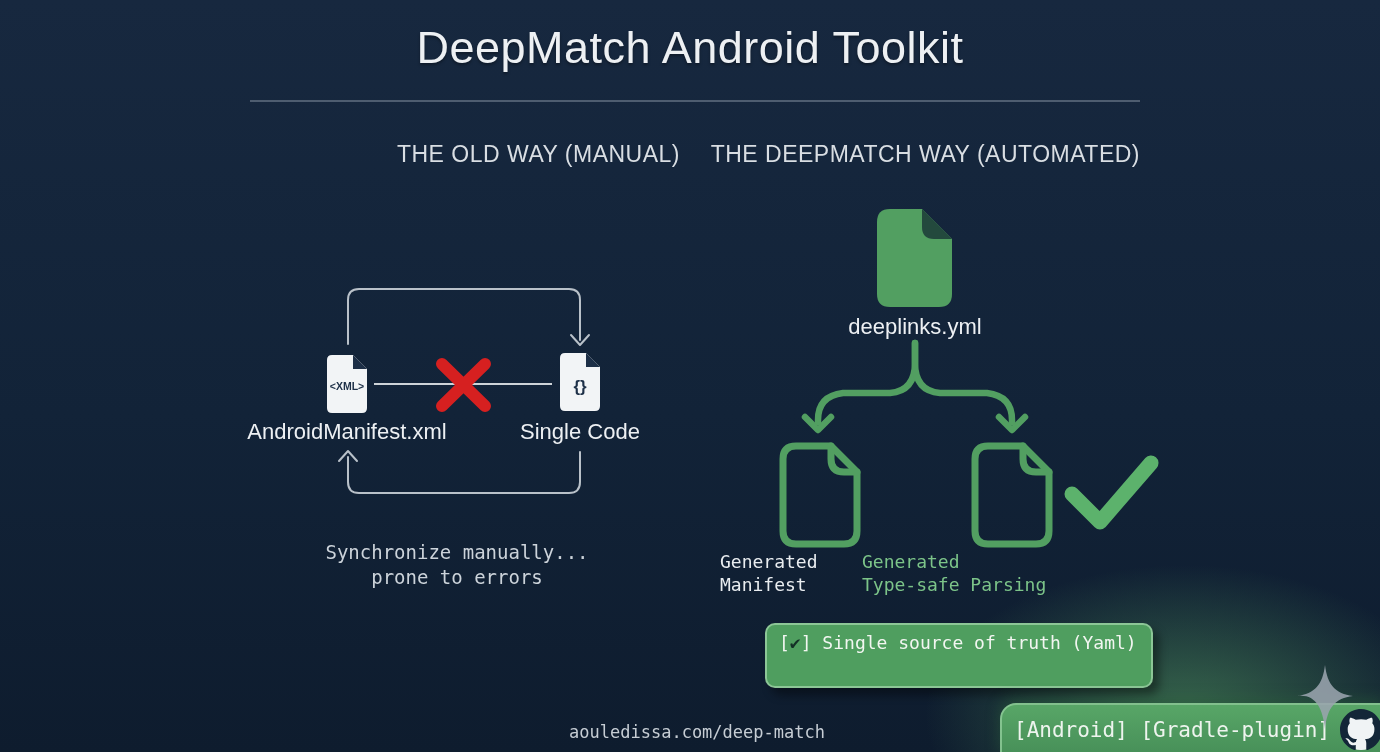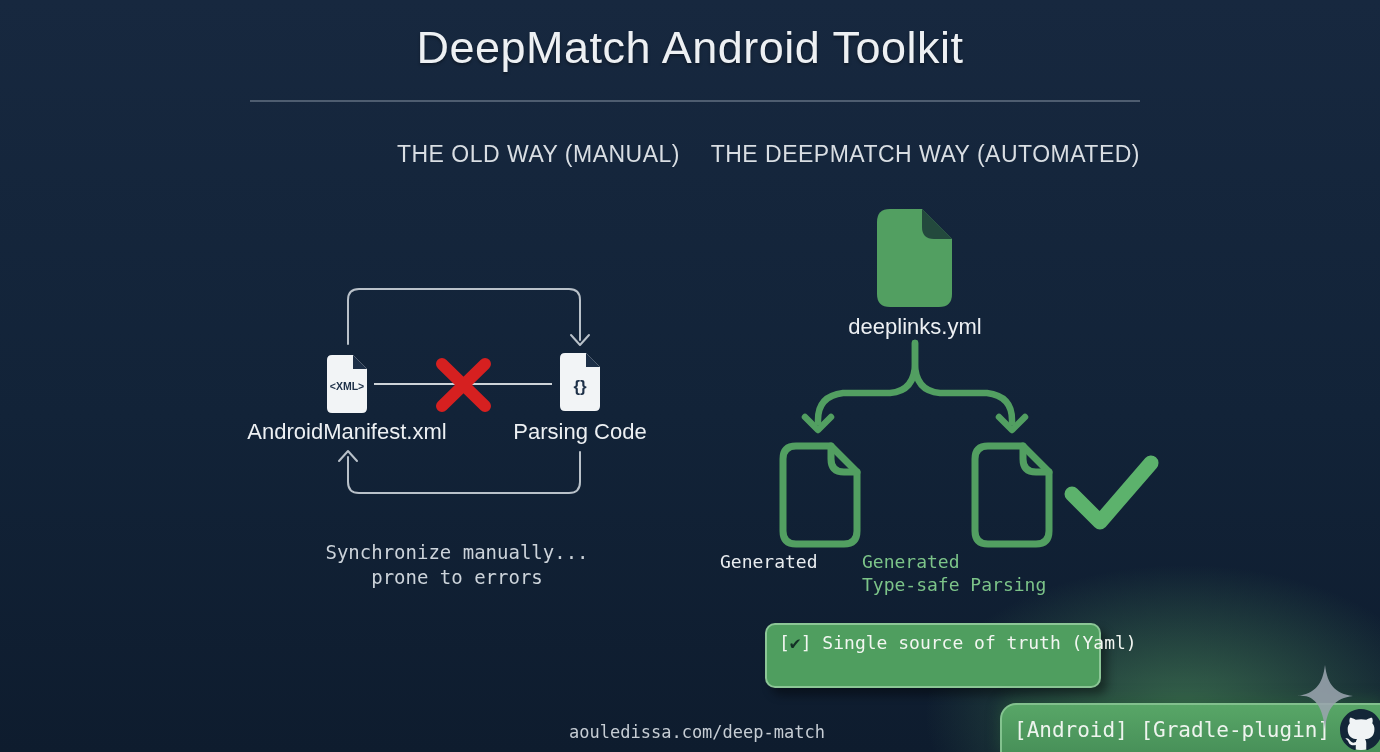--- a/index.html
+++ b/index.html
@@ -38,21 +38,21 @@
     font-family:"DejaVu Sans Mono", monospace;
     font-size:19px; line-height:25px; color:var(--text-muted);margin-top:9px;
   }
   .gen-label{
     top:550px; text-align:left; font-family:"DejaVu Sans Mono", monospace;
     font-size:18px; line-height:23px; color:#e9edf0;
   }
   .gen-label.left{ left:720px; width:200px; }
   .gen-label.right{ left:862px; width:300px; color:var(--accent-green-light); }
   .features-box{
-    left:765px; top:623px; width:336px; height:65px; z-index:2;
+    left:765px; top:623px; width:388px; height:65px; z-index:2;
     background:var(--box-green);
     border:2px solid rgba(150,205,160,0.85);
     border-radius:10px;
     box-shadow:6px 7px 10px rgba(0,0,0,0.4);
     padding:4px 12px;
     font-family:"DejaVu Sans Mono", monospace;
     font-size:18px; line-height:27px; color:#f2f6f1;
   }
   .feature-line{ white-space:pre; }
   .fcheck{ color:var(--check-dark); font-weight:bold; }
@@ -109,21 +109,21 @@
       <text x="347" y="390" text-anchor="middle" font-size="10.5" font-weight="bold" fill="#1e3048">&lt;XML&gt;</text>
     </g>
     <g>
       <path d="M565 353 H586 L600 367 V406 Q600 411 595 411 H565 Q560 411 560 406 V358 Q560 353 565 353 Z" fill="#f2f4f6"></path>
       <path d="M586 353 L600 367 H586 Z" fill="#1d2f47"></path>
       <text x="580" y="392" text-anchor="middle" font-size="17" font-weight="bold" fill="#1e3048">{}</text>
     </g>
   </svg>
 
   <div class="abs file-label" style="left:217px;top:419px;width:260px">AndroidManifest.xml</div>
-  <div class="abs file-label" style="left:460px;top:419px;width:240px">Parsing Code</div>
+  <div class="abs file-label" style="left:460px;top:419px;width:240px">Single Code</div>
 
   <div class="abs caption">
     <div>Synchronize manually...</div>
     <div>prone to errors</div>
   </div>
 
   <svg class="abs" style="left:740px;top:200px" width="430" height="350" viewBox="740 200 430 350">
     <g>
       <path d="M890 209 H922 L952 239 V294 Q952 307 939 307 H890 Q877 307 877 294 V222 Q877 209 890 209 Z" fill="var(--accent-green)"></path>
       <path d="M922 209 L952 239 H934 Q922 239 922 227 Z" fill="var(--fold-dark)"></path>
@@ -144,20 +144,21 @@
         <path d="M1023 446 V459 Q1023 472 1036 472 H1049"></path>
       </g>
     </g>
     <path d="M1072 494 L1100 522 L1151 463" fill="none" stroke="var(--accent-green-bright)" stroke-width="15" stroke-linecap="round" stroke-linejoin="round"></path>
   </svg>
 
   <div class="abs file-label" style="left:795px;top:314px;width:240px">deeplinks.yml</div>
 
   <div class="abs gen-label left">
     <div>Generated</div>
+    <div>Manifest</div>
   </div>
   <div class="abs gen-label right">
     <div>Generated</div>
     <div>Type-safe Parsing</div>
   </div>
 
   <div class="abs features-box">
     <div class="feature-line"><span>[</span><span class="fcheck">✔</span><span>]</span><span> Single source of truth (Yaml)</span></div>
   </div>
 

